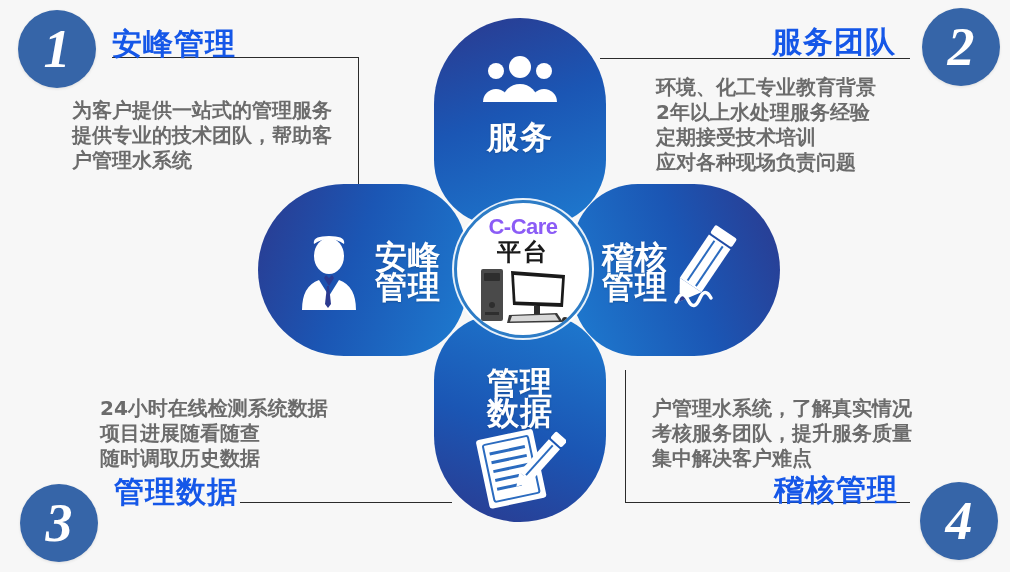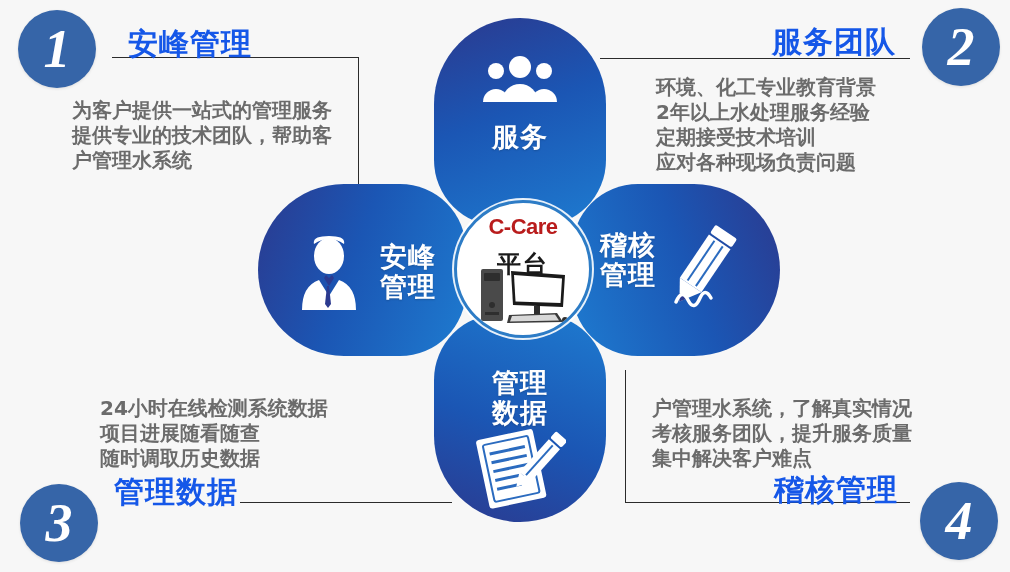--- a/index.html
+++ b/index.html
@@ -30,21 +30,21 @@
 
   
   .head{
     position:absolute;
     color:#1557E8;
     font-size:30px;font-weight:bold;
     letter-spacing:1px;
     white-space:nowrap;
     font-family:"DejaVu Sans","Liberation Sans",sans-serif;
   }
-  #h1{left:128px;top:24px;}
+  #h1{left:112px;top:24px;}
   #h2{left:772px;top:22px;}
   #h3{left:114px;top:472px;}
   #h4{left:774px;top:470px;}
 
   
   .body-text{
     position:absolute;
     color:#6B6B6B;
     font-size:20px;
     font-weight:bold;
@@ -103,66 +103,65 @@
   }
   #petal-right{
     left:314px;top:166px;
     border-radius:66px 86px 86px 66px;
     background:linear-gradient(250deg,#2B3A8F 0%,#1B56B4 45%,#1E7BD0 100%);
   }
 
   .petal-label{
     position:absolute;
     color:#ffffff;
-    font-size:27px;font-weight:bold;
+    font-size:32px;font-weight:bold;
     line-height:30px;
     text-align:center;
     letter-spacing:1px;
     font-family:"DejaVu Sans","Liberation Sans",sans-serif;
     text-shadow:0 1px 2px rgba(0,0,0,.18);
   }
 
   
   #lbl-top{left:176px;top:104px;width:172px;}
   #lbl-bottom{left:176px;top:350px;width:172px;}
   #lbl-left{left:110px;top:224px;width:80px;}
-  #lbl-right{left:330px;top:212px;width:80px;}
+  #lbl-right{left:330px;top:224px;width:80px;text-align:right;}
 
   
   .petal-icon{position:absolute;}
   #ic-top{left:224px;top:38px;width:76px;height:50px;}
   #ic-bottom{left:216px;top:406px;width:92px;height:86px;}
   #ic-left{left:40px;top:218px;width:62px;height:76px;}
   #ic-right{left:412px;top:206px;width:72px;height:92px;}
 
   
   #hub{
     position:absolute;left:196px;top:182px;
     width:132px;height:132px;border-radius:50%;
     background:#ffffff;
     border:3px solid #2D7CC6;
     box-shadow:0 0 0 2px rgba(255,255,255,.9);
     overflow:hidden;
   }
   #hub-title{
     position:absolute;left:0;top:11px;width:132px;
     text-align:center;
-    color:#b91c1c;
+    color:#8b5cf6;
     font-size:22px;font-weight:bold;
     letter-spacing:-0.5px;
     font-family:"Liberation Sans","DejaVu Sans",sans-serif;
   }
   #hub-sub{
     position:absolute;left:0;top:33px;width:132px;
     text-align:center;
     color:#1a1a1a;
     font-size:24px;font-weight:bold;
     letter-spacing:2px;
     font-family:"DejaVu Sans","Liberation Sans",sans-serif;
-    margin-top:12px;
   }
   #hub-icon{position:absolute;left:22px;top:62px;width:90px;height:62px;}
 </style>
 </head>
 <body>
 
 <div id="stage">
 
   <div class="conn h" id="c1h"></div>
   <div class="conn v" id="c1v"></div>

